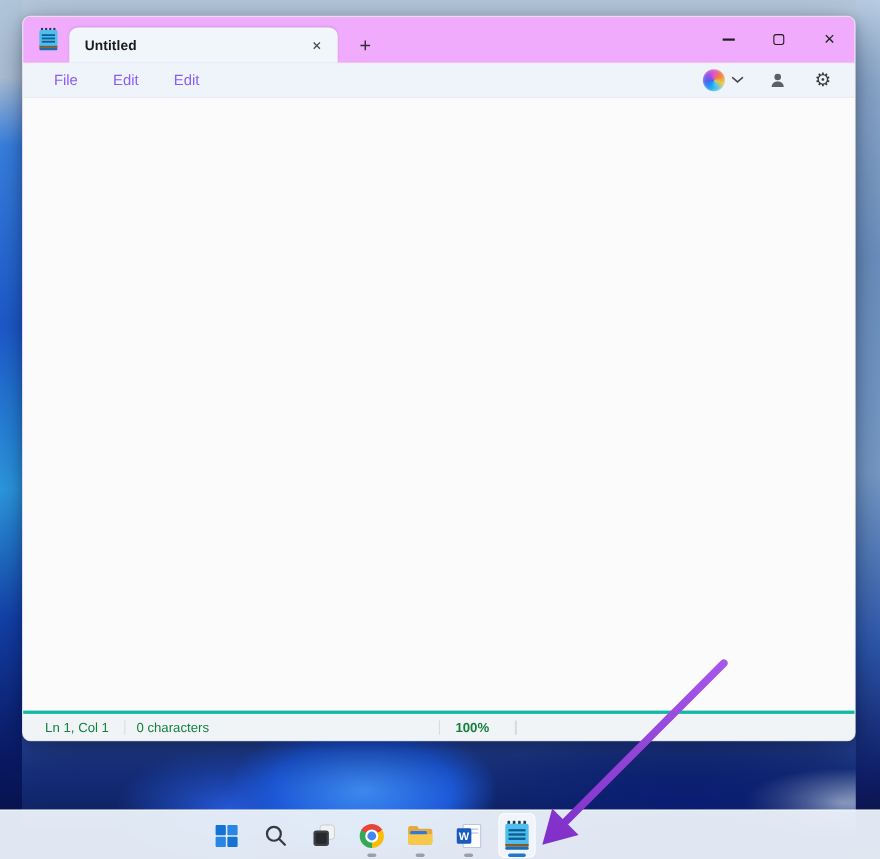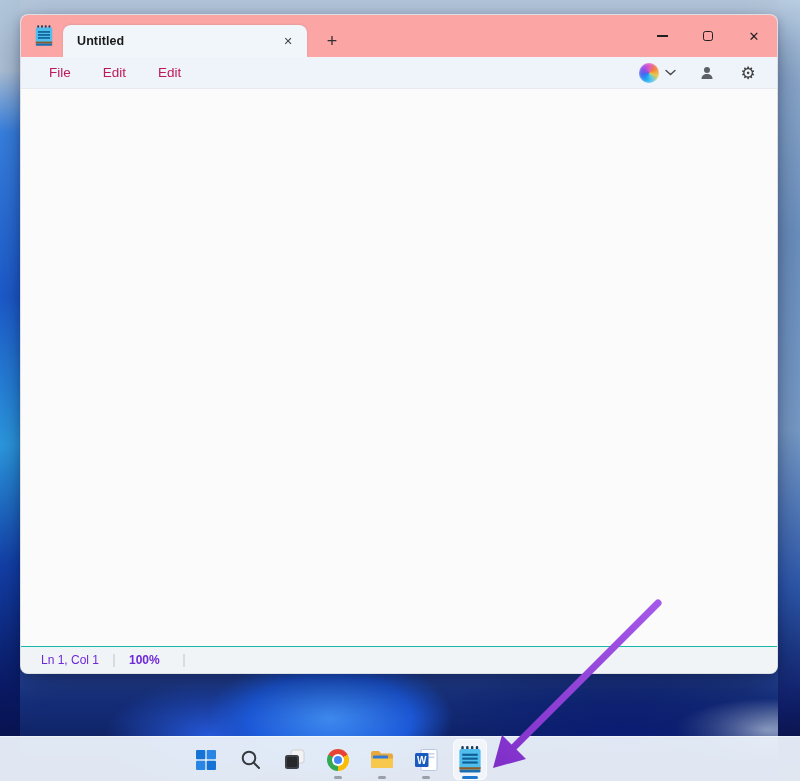--- a/index.html
+++ b/index.html
@@ -29,21 +29,21 @@
 
   
   .window {
     position:absolute; left:20px; top:14px; width:758px; height:660px;
     border-radius:8px; overflow:hidden; display:flex; flex-direction:column;
     background:#fbfbfb;
     box-shadow:0 14px 42px rgba(4,10,40,.40), 0 3px 10px rgba(4,10,40,.22);
     border:1px solid rgba(40,60,90,.14);
   }
 
-  .titlebar { flex:0 0 42px; background:#fca5a5; position:relative; }
+  .titlebar { flex:0 0 42px; background:#f0abfc; position:relative; }
   .app-icon-wrap { position:absolute; left:14px; top:10px; width:18px; height:22px; }
   .tab {
     position:absolute; left:42px; top:10px; width:244px; height:32px;
     background:#f1f6fb; border-radius:8px 8px 0 0;
     display:flex; align-items:center; padding:0 8px 0 14px;
     box-shadow:1px -1px 2px rgba(30,50,80,.05), -1px -1px 2px rgba(30,50,80,.05);
   }
   .tab-title { flex:1; font-size:12.5px; font-weight:600; color:#1a1a1a; letter-spacing:.1px; }
   .tab-close {
     width:22px; height:22px; border-radius:4px; cursor:pointer;
@@ -60,37 +60,37 @@
   .glyph-min { width:11px; height:1.5px; background:#1f1f1f; display:block; }
   .glyph-max { width:10px; height:10px; border:1.5px solid #1f1f1f; border-radius:2.5px; display:block; }
   .glyph-close { font-size:13px; color:#1f1f1f; font-family:"DejaVu Sans",sans-serif; }
 
   .menubar {
     flex:0 0 32px; background:#eff4fa; border-bottom:1px solid #e7ebf0;
     display:flex; align-items:center; padding:0 8px 0 18px;
   }
   .menu-item {
     padding:5px 10px; margin-right:12px; border-radius:5px;
-    font-size:13.5px; color:#be185d; cursor:pointer;
+    font-size:13.5px; color:#8b5cf6; cursor:pointer;
   }
   .menubar-right { margin-left:auto; display:flex; align-items:center; gap:15px; padding-right:8px; }
   .copilot-btn { display:flex; align-items:center; gap:6px; padding:2px 3px; border-radius:5px; cursor:pointer; }
   .copilot-logo {
     width:20px; height:20px; border-radius:50%;
     background:conic-gradient(from 210deg, #19a0f0, #4b65ee, #9a4fe8, #e457c1, #f2803c, #e8c84a, #53c7f0, #19a0f0);
     box-shadow:inset 0 0 3px rgba(255,255,255,.55);
   }
   .icon-btn { width:26px; height:26px; border-radius:5px; display:flex; align-items:center; justify-content:center; cursor:pointer; }
   .glyph-gear { font-size:17px; color:#3e3e3e; font-family:"DejaVu Sans",sans-serif; }
 
   .editor { flex:1 1 auto; background:#fbfbfb; cursor:text; }
 
   .statusbar {
-    flex:0 0 27px; background:#f1f4f7; border-top:1px solid #14b8a6;
-    display:flex; align-items:center; font-size:12px; color:#6d28d9;
+    flex:0 0 27px; background:#f1f4f7; border-top:3px solid #14b8a6;
+    display:flex; align-items:center; font-size:12px; color:#15803d;
   }
   .sb-seg { display:flex; align-items:center; height:100%; white-space:nowrap; }
   .sb-1 { width:92px;  padding-left:20px; }
   .sb-2 { width:285px; padding-left:10px; }
   .sb-3 { width:68px;  padding-left:14px;font-weight:bold; }
   .sb-4 { width:169px; padding-left:12px; }
   .sb-5 { flex:1;      padding-left:12px; }
   .vdiv { width:1px; height:13px; background:#d8dbe0; }
 
   
@@ -192,20 +192,21 @@
         <span class="glyph-gear">⚙</span>
       </div>
     </div>
   </div>
 
   <div class="editor"></div>
 
   <div class="statusbar">
     <span class="sb-seg sb-1">Ln 1, Col 1</span>
     <span class="vdiv"></span>
+    <span class="sb-seg sb-2">0 characters</span>
     <span class="vdiv"></span>
     <span class="sb-seg sb-3">100%</span>
     <span class="vdiv"></span>
     <span class="vdiv"></span>
   </div>
 </div>
 
 <div class="taskbar">
   <div class="tb-row">
 

